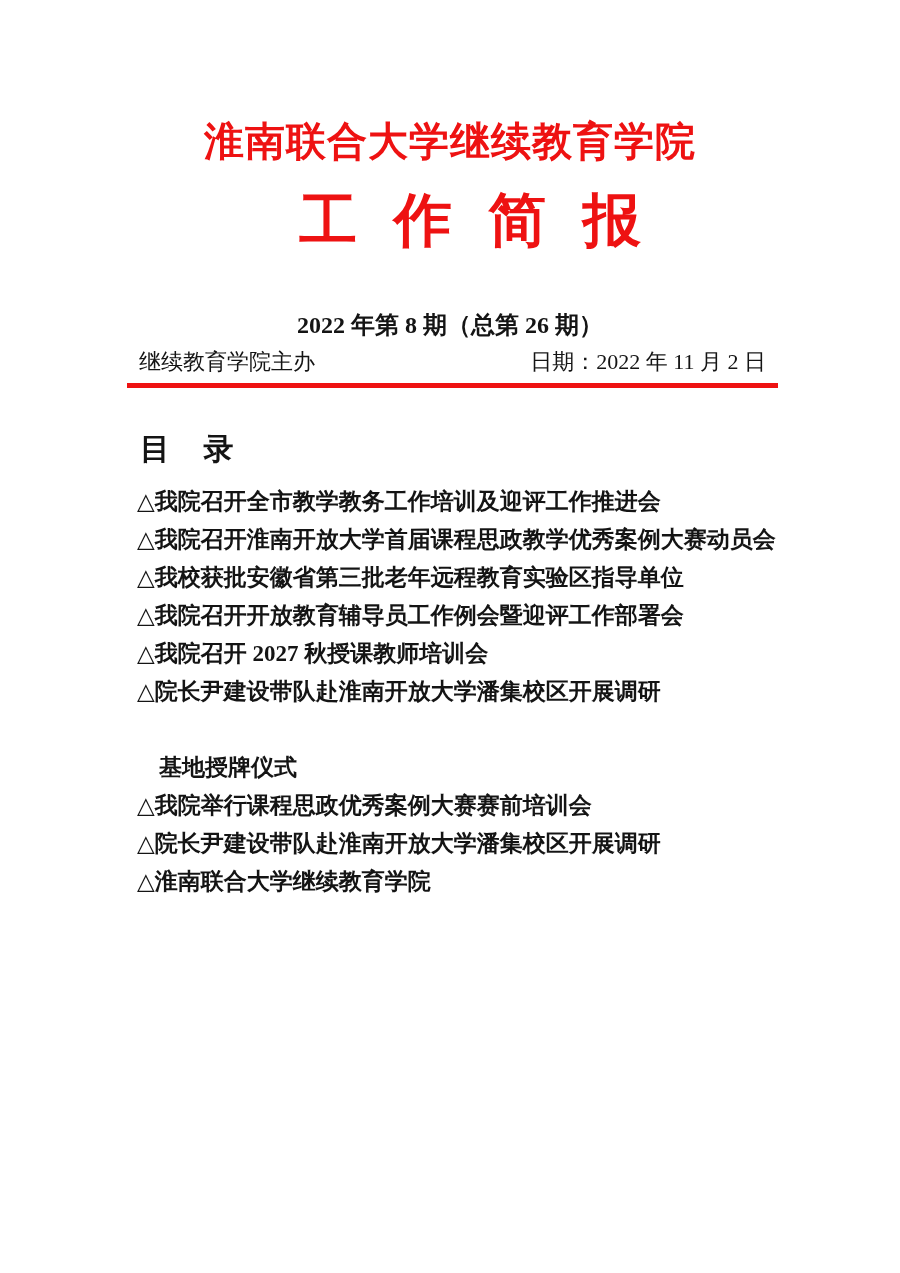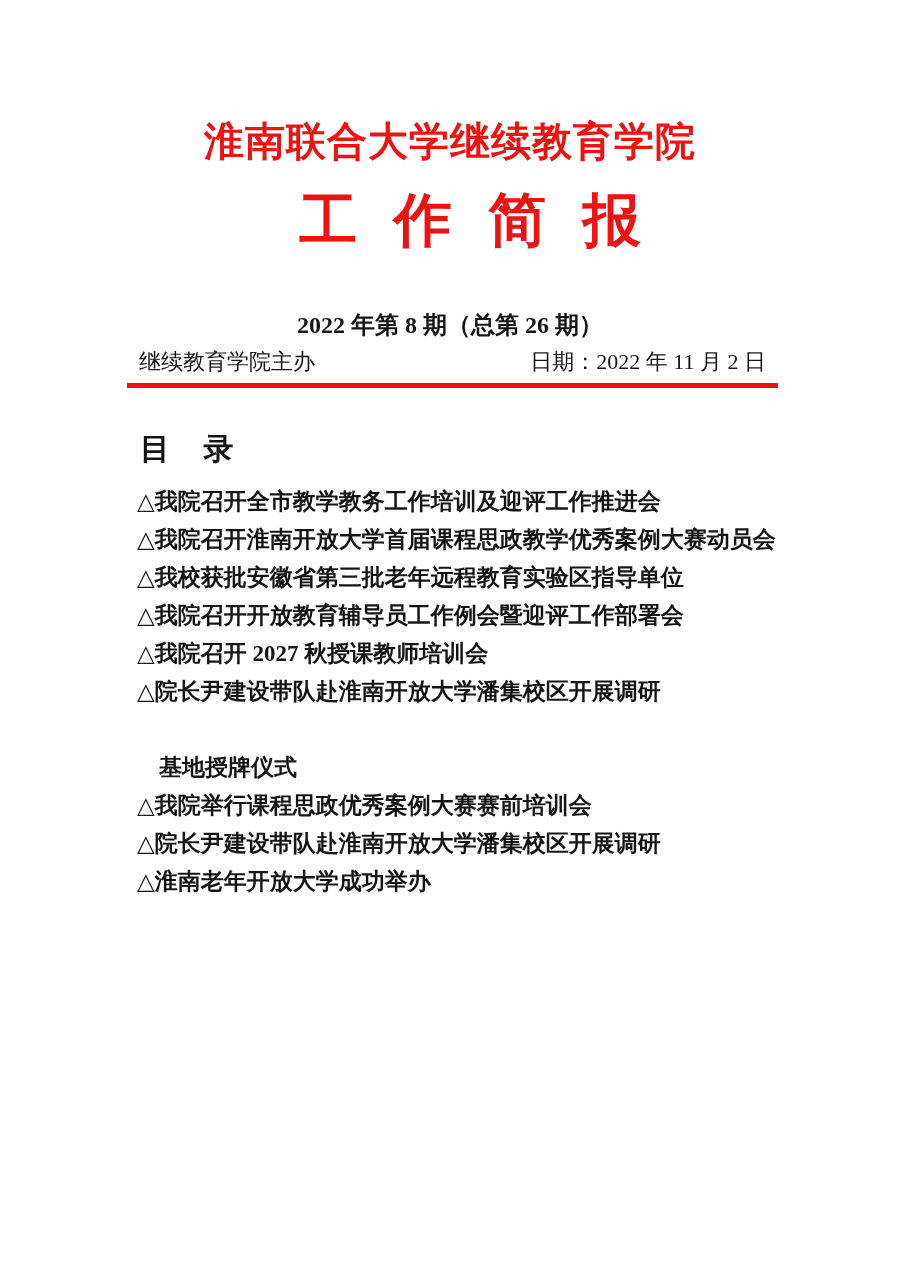--- a/index.html
+++ b/index.html
@@ -134,16 +134,16 @@
   <div class="toc-list" id="toc-list">
       <div class="toc-item"><span class="toc-line">△我院召开全市教学教务工作培训及迎评工作推进会</span></div>
       <div class="toc-item"><span class="toc-line">△我院召开淮南开放大学首届课程思政教学优秀案例大赛动员会</span></div>
       <div class="toc-item"><span class="toc-line">△我校获批安徽省第三批老年远程教育实验区指导单位</span></div>
       <div class="toc-item"><span class="toc-line">△我院召开开放教育辅导员工作例会暨迎评工作部署会</span></div>
       <div class="toc-item"><span class="toc-line">△我院召开 2027 秋授课教师培训会</span></div>
       <div class="toc-item"><span class="toc-line">△院长尹建设带队赴淮南开放大学潘集校区开展调研</span></div>
       <div class="toc-item"><br><span class="toc-line">基地授牌仪式</span></div>
       <div class="toc-item"><span class="toc-line">△我院举行课程思政优秀案例大赛赛前培训会</span></div>
       <div class="toc-item"><span class="toc-line">△院长尹建设带队赴淮南开放大学潘集校区开展调研</span></div>
-      <div class="toc-item"><span class="toc-line">△淮南老年开放大学成功举办</span></div>
+      <div class="toc-item"><span class="toc-line">△淮南联合大学继续教育学院</span></div>
     </div>
 
 </div>
 
 </body></html>

